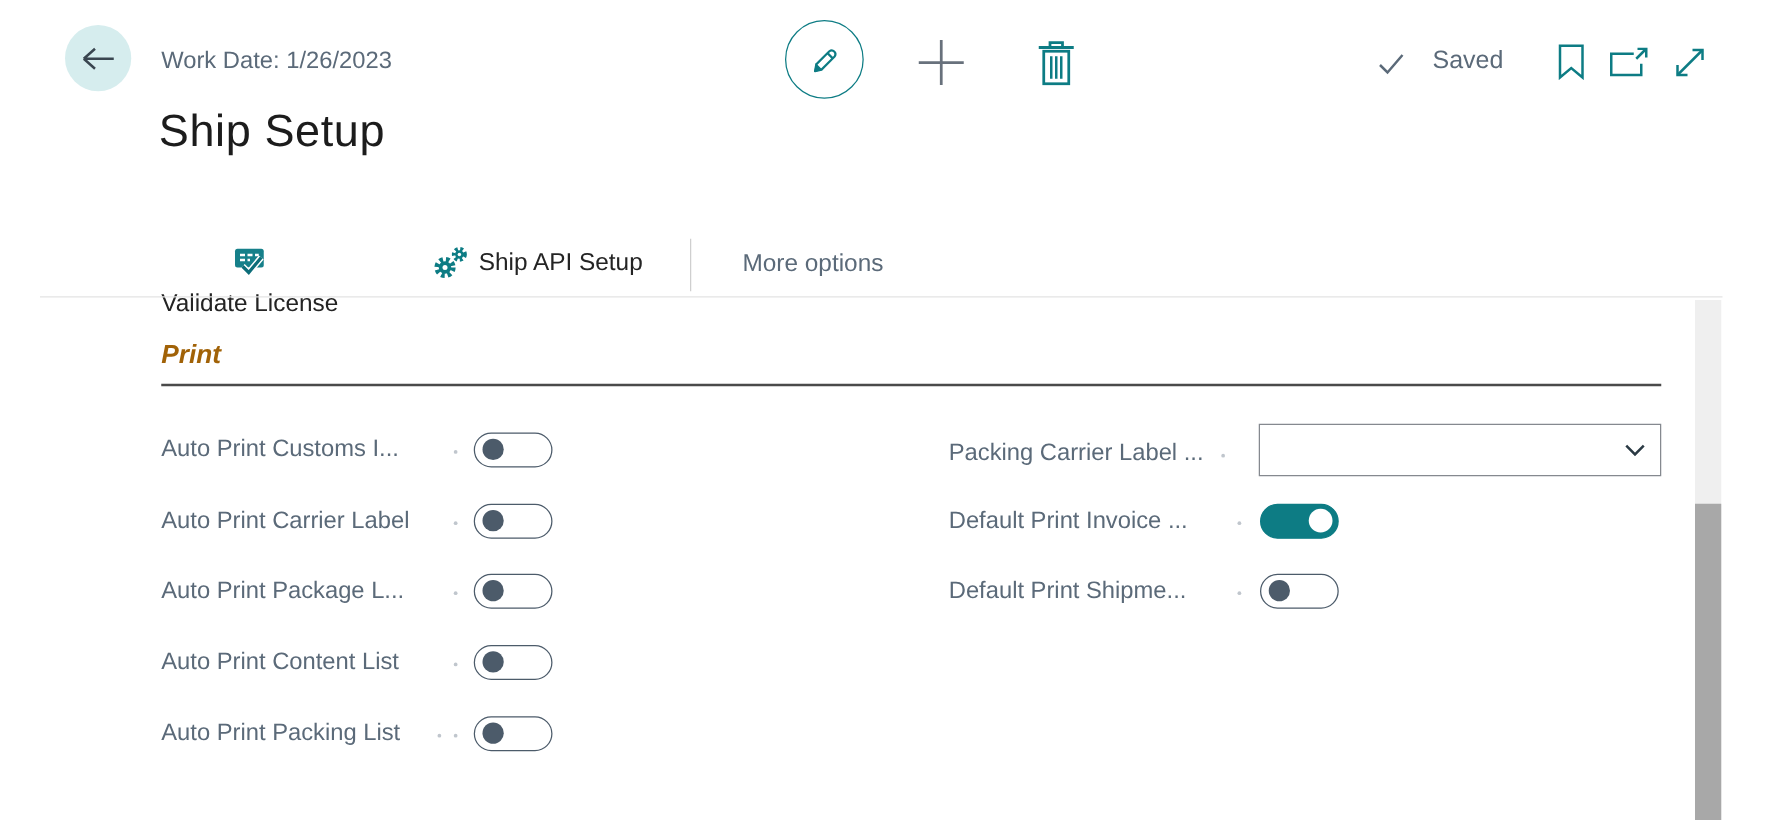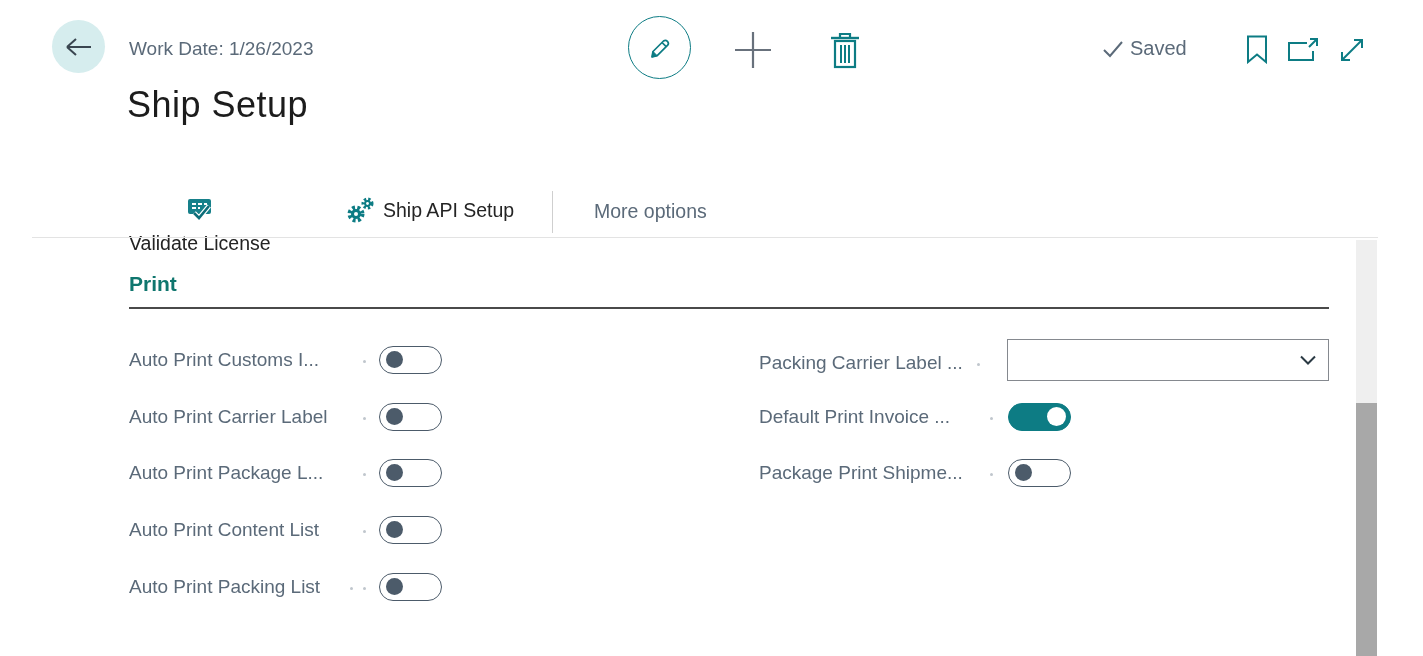--- a/index.html
+++ b/index.html
@@ -8,40 +8,40 @@
   .abs { position:absolute;margin-left:32px; }
 
   
   .back-btn { left:20px; top:20px; width:53px; height:53px; border-radius:50%;
               background:#d6edee; display:flex; align-items:center; justify-content:center; cursor:pointer; }
   .work-date { left:97px; top:38px; font-size:19px; color:#5b6a79; }
   .edit-btn { left:596px; top:16px; width:63px; height:63px; border-radius:50%;
               border:1.5px solid #0d7c84; display:flex; align-items:center; justify-content:center; cursor:pointer; background:#fff; }
   .plus-btn { left:701px; top:30px; width:40px; height:40px; display:flex; align-items:center; justify-content:center; cursor:pointer; }
   .trash-btn { left:794px; top:30px; width:38px; height:42px; display:flex; align-items:center; justify-content:center; cursor:pointer; }
-  .saved { left:1070px; top:37px; display:flex; align-items:center; gap:6px; }
+  .saved { left:1070px; top:37px; display:flex; align-items:flex-end; gap:22px; }
   .saved-text { font-size:20px; color:#5b6a79; }
   .bookmark-btn { left:1214px; top:35px; width:22px; height:29px; cursor:pointer; }
   .window-btn { left:1255px; top:38px; width:32px; height:24px; cursor:pointer; }
   .expand-btn { left:1305px; top:35px; width:30px; height:30px; cursor:pointer; }
 
   
   .page-title { left:95px; top:84px; font-size:36px; font-weight:300; color:#1c1c1c; letter-spacing:0.5px; }
 
   
   .action-item { display:flex; align-items:center; gap:9px; cursor:pointer; }
   .action-validate { left:97px; top:197px;flex-direction:column; }
   .action-ship { left:315px; top:197px; }
   .action-label { font-size:19.5px; color:#242424; }
   .ab-divider { left:520px; top:191px; width:1px; height:42px; background:#cfcfcf; }
   .more-options { left:562px; top:200px; font-size:19.5px; color:#5b6a79; cursor:pointer; }
   .ab-border { left:0; top:237px; width:1346px; height:1px; background:#e3e3e3; }
 
   
-  .section-title { left:97px; top:272px; font-size:21px; font-weight:bold; color:#0f766e; }
+  .section-title { left:97px; top:272px; font-size:21px; font-weight:bold; color:#a16207;font-style:italic; }
   .section-rule { left:97px; top:307px; width:1200px; height:2px; background:#4a4a4a; }
 
   .field-label { font-size:19px; color:#5b6a79; white-space:nowrap; }
   .leader-dot { width:3px; height:3px; border-radius:50%; background:#c0c6cd; }
 
   .toggle { width:63px; height:28px; border-radius:15px; cursor:pointer; }
   .toggle[data-state="off"] { background:#fff; border:1.5px solid #4c5b6a; }
   .toggle[data-state="off"]::after { content:""; position:absolute; left:6px; top:4px;
        width:17px; height:17px; border-radius:50%; background:#4c5b6a; }
   .toggle[data-state="on"] { background:#0d7c84; border:1.5px solid #0d7c84; }
@@ -199,18 +199,18 @@
     <svg width="16" height="10" viewBox="0 0 16 10">
       <path d="M1 1.5 L8 8.5 L15 1.5" fill="none" stroke="#2b3a44" stroke-width="2"></path>
     </svg>
   </span>
 </div>
 
 <div class="abs field-label" style="left:727px; top:406px;">Default Print Invoice ...</div>
 <div class="abs leader-dot" style="left:958px; top:417px;"></div>
 <div class="abs toggle" style="left:976px; top:403px;" data-state="on"></div>
 
-<div class="abs field-label" style="left:727px; top:462px;">Package Print Shipme...</div>
+<div class="abs field-label" style="left:727px; top:462px;">Default Print Shipme...</div>
 <div class="abs leader-dot" style="left:958px; top:473px;"></div>
 <div class="abs toggle" style="left:976px; top:459px;" data-state="off"></div>
 
 <div class="abs scroll-track"></div>
 <div class="abs scroll-thumb"></div>
 
 </body></html>

